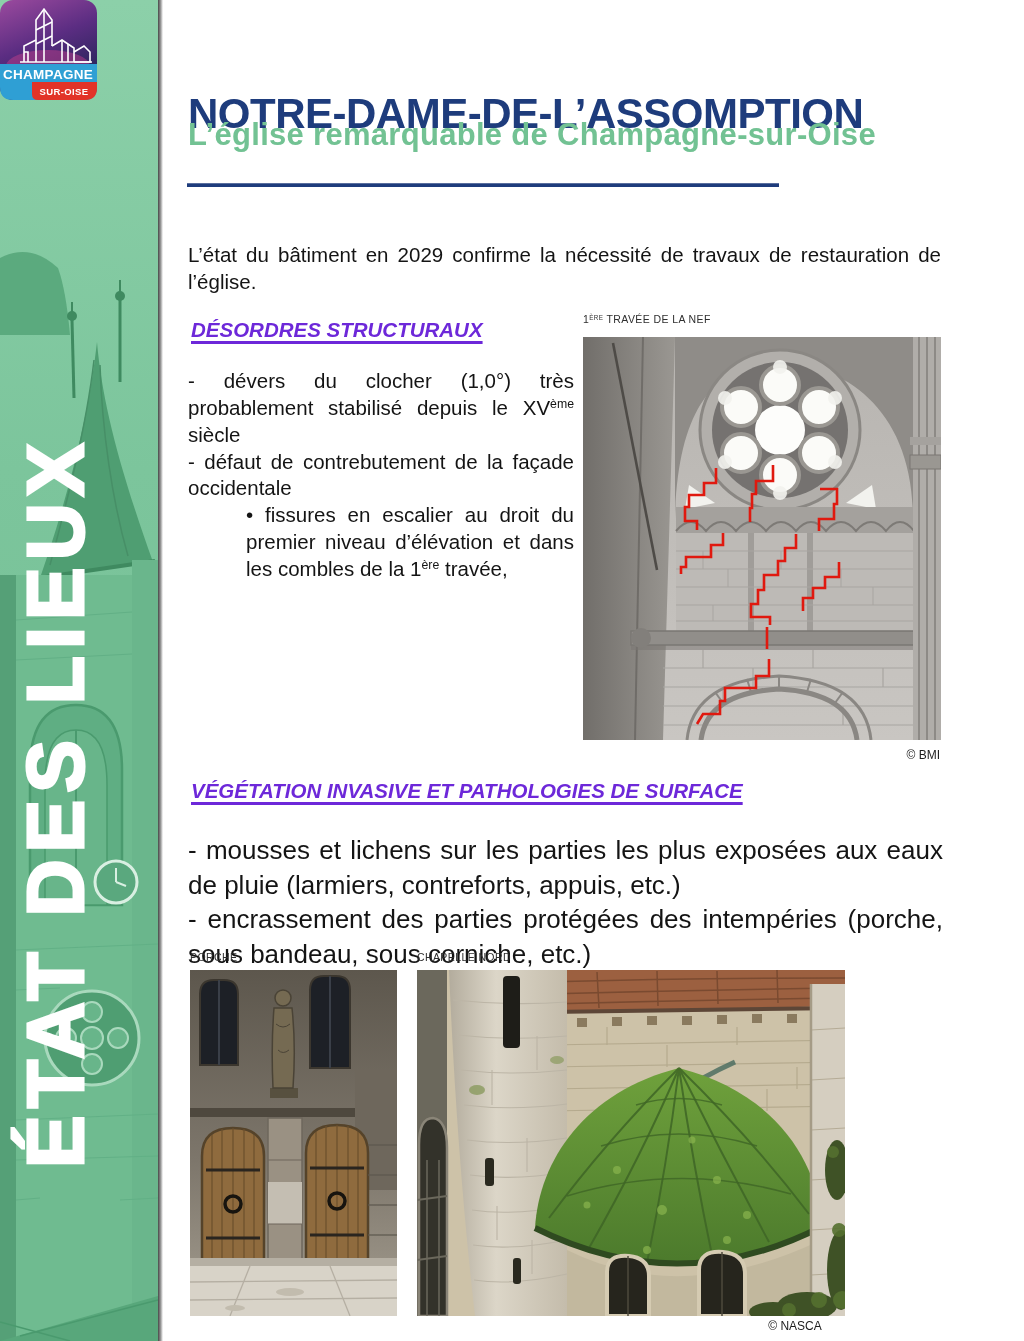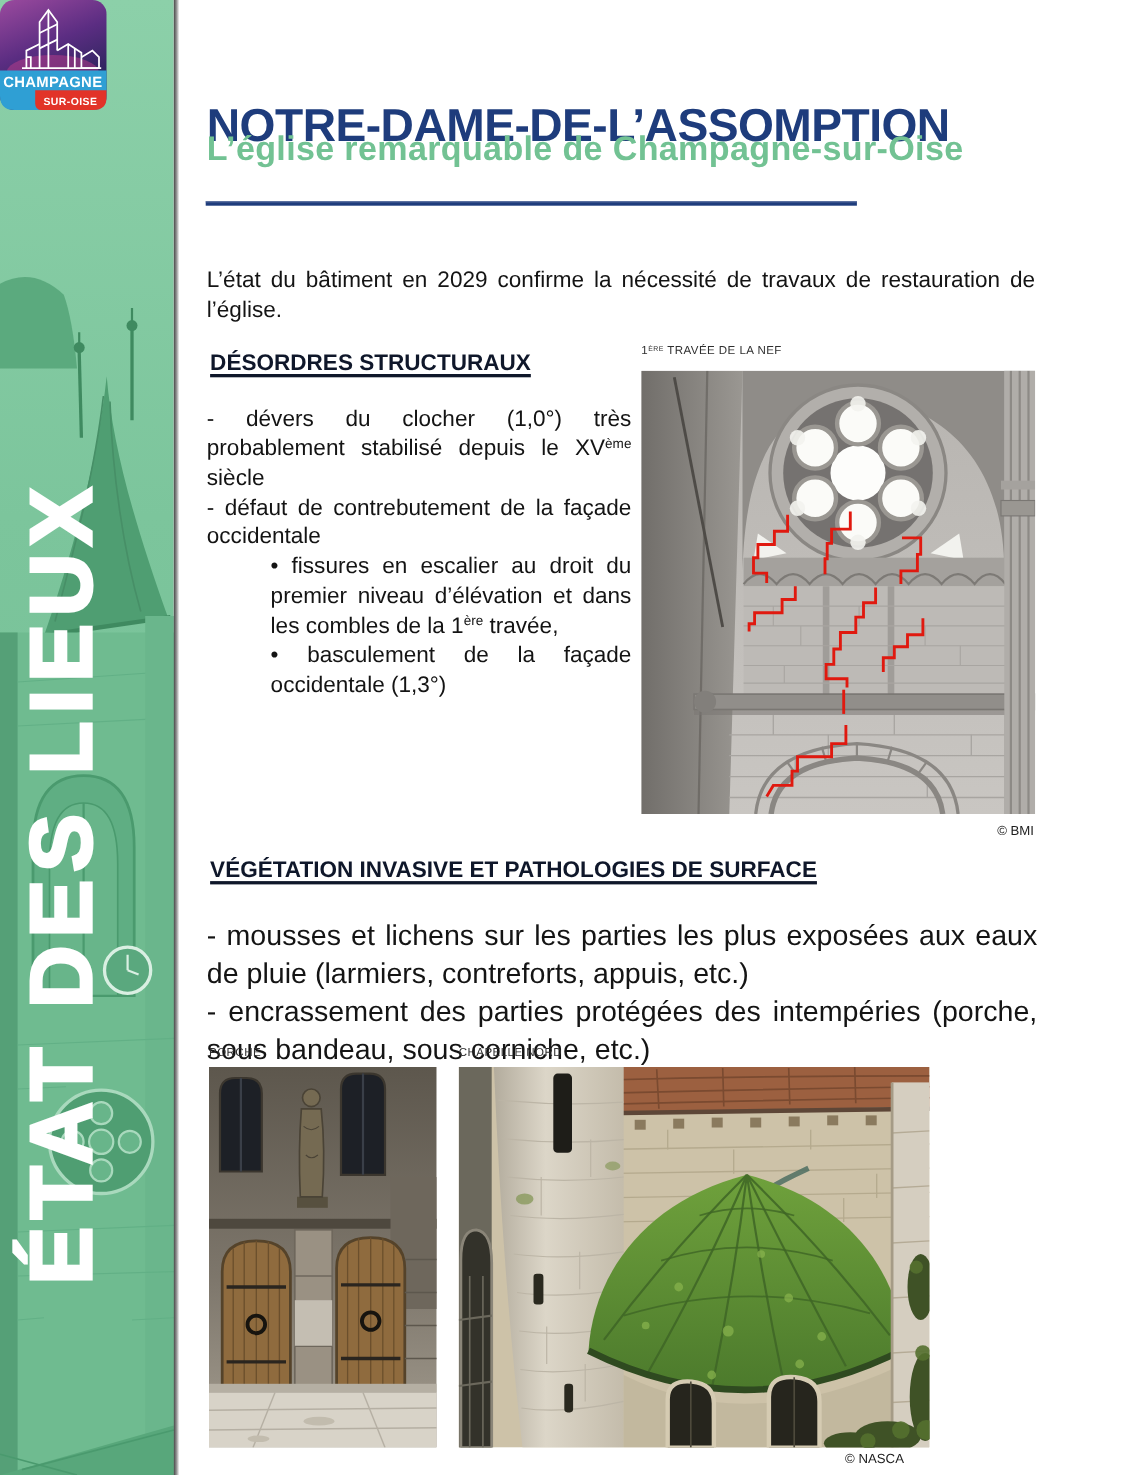--- a/index.html
+++ b/index.html
@@ -25,22 +25,22 @@
   #title{position:absolute;left:188px;top:64px;width:760px;
     font-size:42px;font-weight:800;letter-spacing:-.5px;color:#1e3c7c;line-height:1.05;}
   #subtitle{position:absolute;left:188px;top:117px;width:760px;
     font-size:31px;font-weight:600;color:#72c293;letter-spacing:.3px;}
   #divider{position:absolute;left:187px;top:183px;width:592px;height:3px;
     background:#1e3c7c;border-top:1px solid #5a6f9e;}
   #intro{position:absolute;left:188px;top:220px;width:753px;
     font-size:20.5px;line-height:1.32;text-align:justify;}
   
   .sec-heading{
-    position:absolute;font-size:20.5px;font-weight:800;color:#0f172a;letter-spacing:0;
-    text-decoration:underline;text-decoration-thickness:2.5px;text-underline-offset:4px;
+    position:absolute;font-size:20.5px;font-weight:800;color:#6d28d9;letter-spacing:0;
+    text-decoration:underline;text-decoration-thickness:2.5px;text-underline-offset:4px;font-style:italic;
   }
   #h-disorders{left:191px;top:318px;}
   #h-veg{left:191px;top:779px;}
   #disorders-text{position:absolute;left:188px;top:368px;width:386px;
     font-size:20.5px;line-height:1.31;text-align:justify;}
   #disorders-text p{margin:0;}
   .indent{padding-left:58px;}
   .sup{font-size:60%;position:relative;top:-0.55em;}
   #veg-text{position:absolute;left:188px;top:833px;width:755px;
     font-size:26px;line-height:1.33;text-align:justify;}
@@ -159,21 +159,20 @@
   <div id="subtitle">L’église remarquable de Champagne-sur-Oise</div>
   <div id="divider"></div>
   <p id="intro">L’état du bâtiment en 2029 confirme la nécessité de travaux de restauration de l’église.</p>
 
   <div class="sec-heading" id="h-disorders">DÉSORDRES STRUCTURAUX</div>
 
   <div id="disorders-text">
     <p><span>- dévers du clocher (1,0°) très probablement stabilisé depuis le XV</span><span class="sup">ème</span><span> siècle</span></p>
     <p>- défaut de contrebutement de la façade occidentale</p>
     <p class="indent"><span>•  fissures en escalier au droit du premier niveau d’élévation et dans les combles de la 1</span><span class="sup">ère</span><span> travée,</span></p>
-    <p class="indent">•  basculement de la façade occidentale (1,3°)</p>
   </div>
 
   <div class="fig-caption" id="cap-nave"><span>1</span><span class="sup">ÈRE</span><span> TRAVÉE DE LA NEF</span></div>
 
   <svg id="fig-nave" viewBox="0 0 358 403">
     <defs>
       <linearGradient id="wallg" x1="0" y1="0" x2="0" y2="1">
         <stop offset="0" stop-color="#b7b4b0"></stop>
           <stop offset="1" stop-color="#c9c6c2"></stop>
       </linearGradient>

